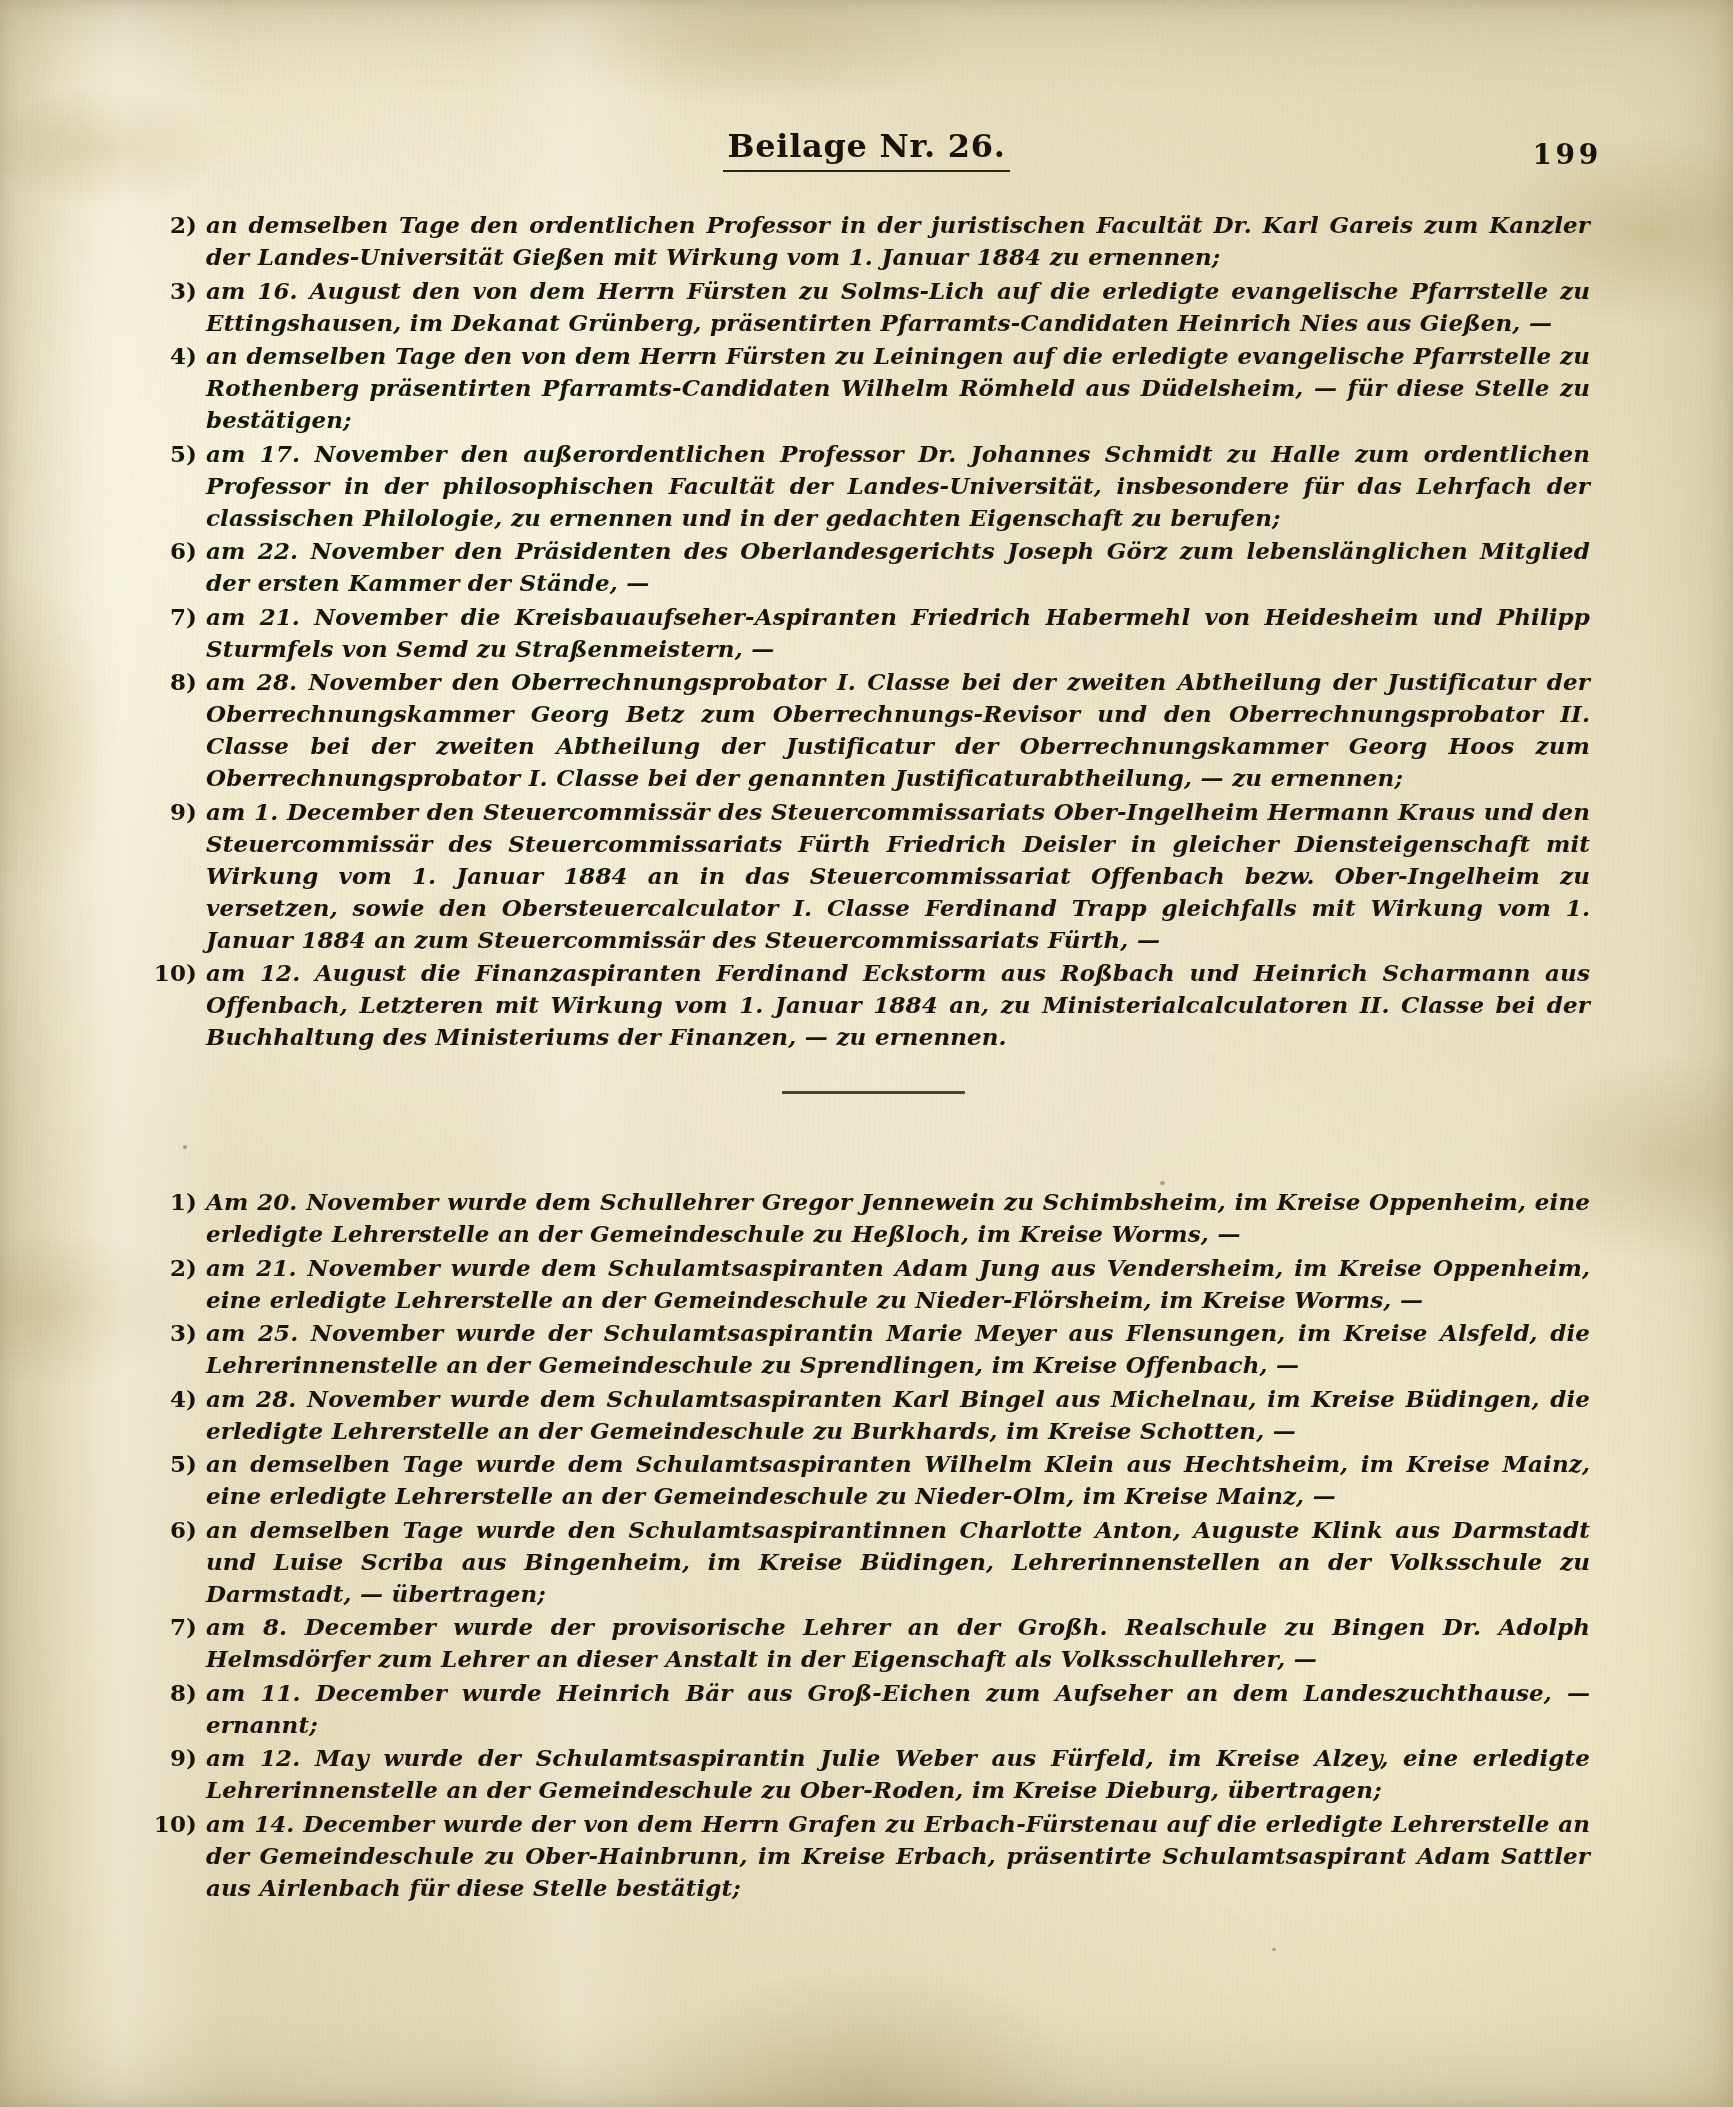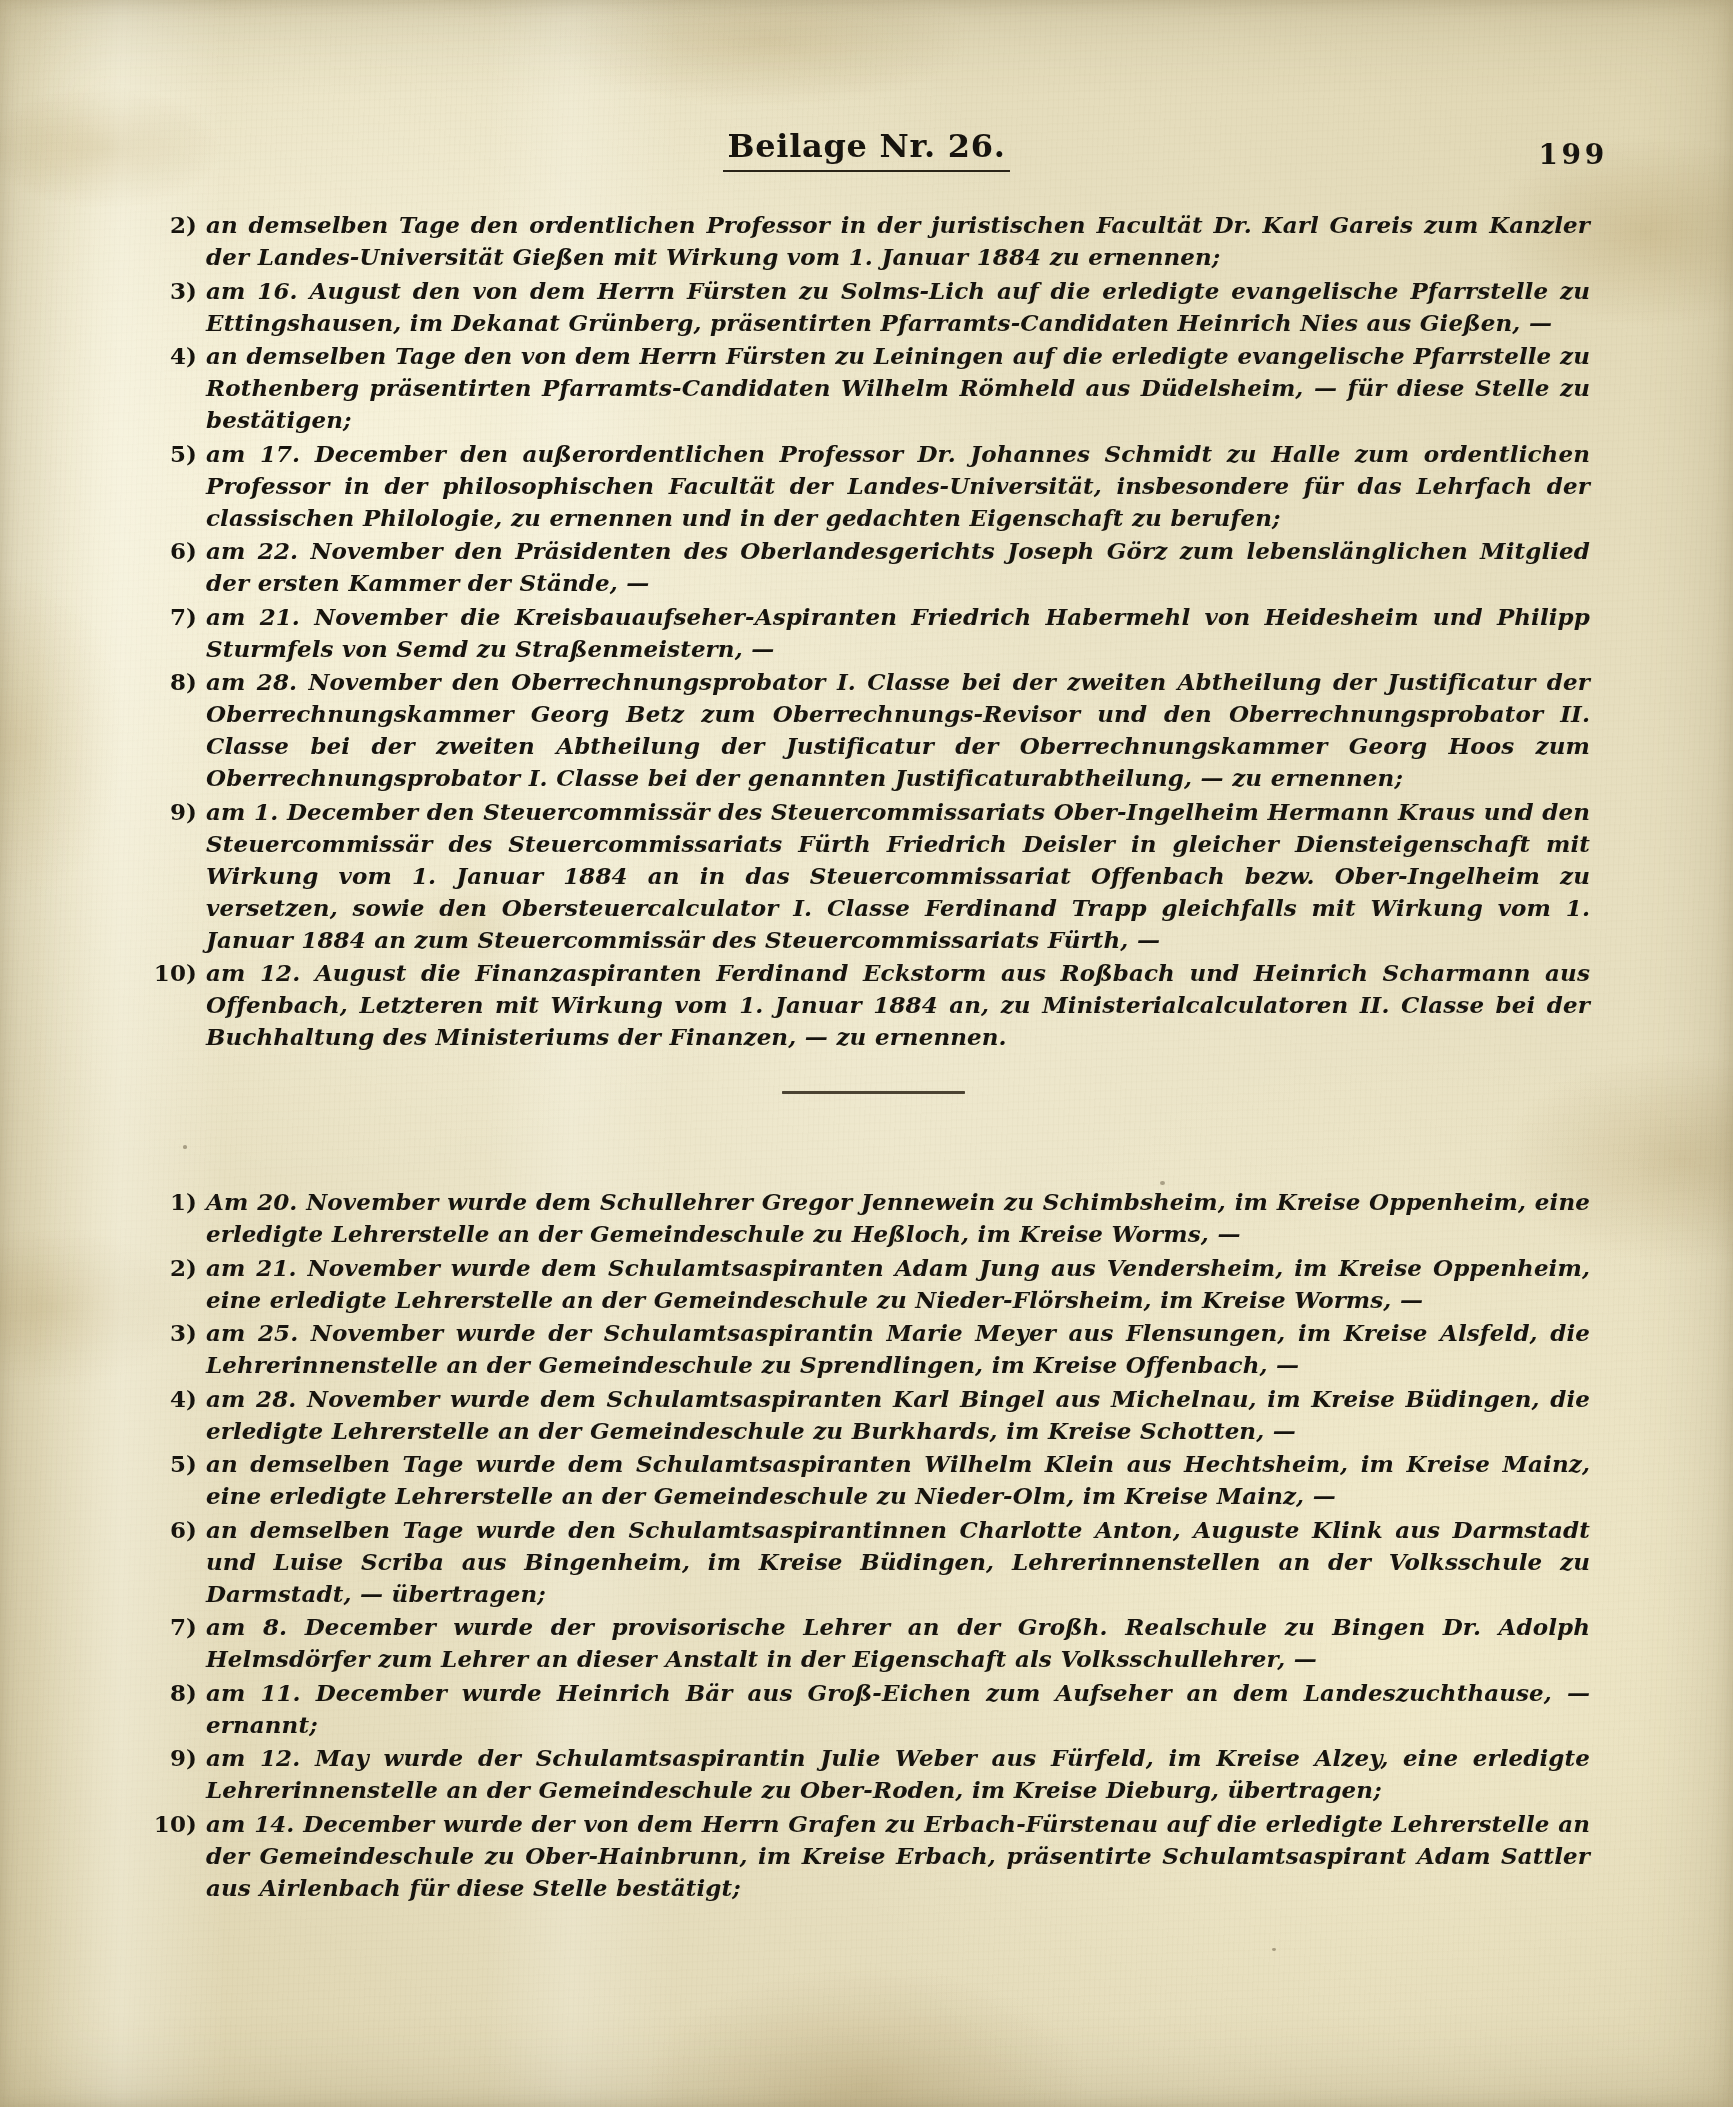--- a/index.html
+++ b/index.html
@@ -60,21 +60,21 @@
     position: absolute;
     inset: 0;
     pointer-events: none;
     box-shadow: inset 0 0 88px rgba(110,92,52,0.30), inset 0 0 19px rgba(110,92,52,0.22);
   }
 
   
   .content {
     position: relative;
     z-index: 3;
-    padding: 0 8px;
+    padding: 0 14px;
   }
 
   header.doc-head {
     position: relative;
     height: 88px;
     margin: 0;
   }
   .head-title {
     position: absolute;
     left: 0; right: 0;
@@ -197,21 +197,21 @@
           <li class="item">
             <span class="marker">3)</span>
             <span class="txt">am 16. August den von dem Herrn Fürsten zu Solms-Lich auf die erledigte evangelische Pfarrstelle zu Ettingshausen, im Dekanat Grünberg, präsentirten Pfarramts-Candidaten Heinrich Nies aus Gießen, —</span>
           </li>
           <li class="item">
             <span class="marker">4)</span>
             <span class="txt">an demselben Tage den von dem Herrn Fürsten zu Leiningen auf die erledigte evangelische Pfarrstelle zu Rothenberg präsentirten Pfarramts-Candidaten Wilhelm Römheld aus Düdelsheim, — für diese Stelle zu bestätigen;</span>
           </li>
           <li class="item">
             <span class="marker">5)</span>
-            <span class="txt">am 17. December den außerordentlichen Professor Dr. Johannes Schmidt zu Halle zum ordentlichen Professor in der philosophischen Facultät der Landes-Universität, insbesondere für das Lehrfach der classischen Philologie, zu ernennen und in der gedachten Eigenschaft zu berufen;</span>
+            <span class="txt">am 17. November den außerordentlichen Professor Dr. Johannes Schmidt zu Halle zum ordentlichen Professor in der philosophischen Facultät der Landes-Universität, insbesondere für das Lehrfach der classischen Philologie, zu ernennen und in der gedachten Eigenschaft zu berufen;</span>
           </li>
           <li class="item">
             <span class="marker">6)</span>
             <span class="txt">am 22. November den Präsidenten des Oberlandesgerichts Joseph Görz zum lebenslänglichen Mitglied der ersten Kammer der Stände, —</span>
           </li>
           <li class="item">
             <span class="marker">7)</span>
             <span class="txt">am 21. November die Kreisbauaufseher-Aspiranten Friedrich Habermehl von Heidesheim und Philipp Sturmfels von Semd zu Straßenmeistern, —</span>
           </li>
           <li class="item">

